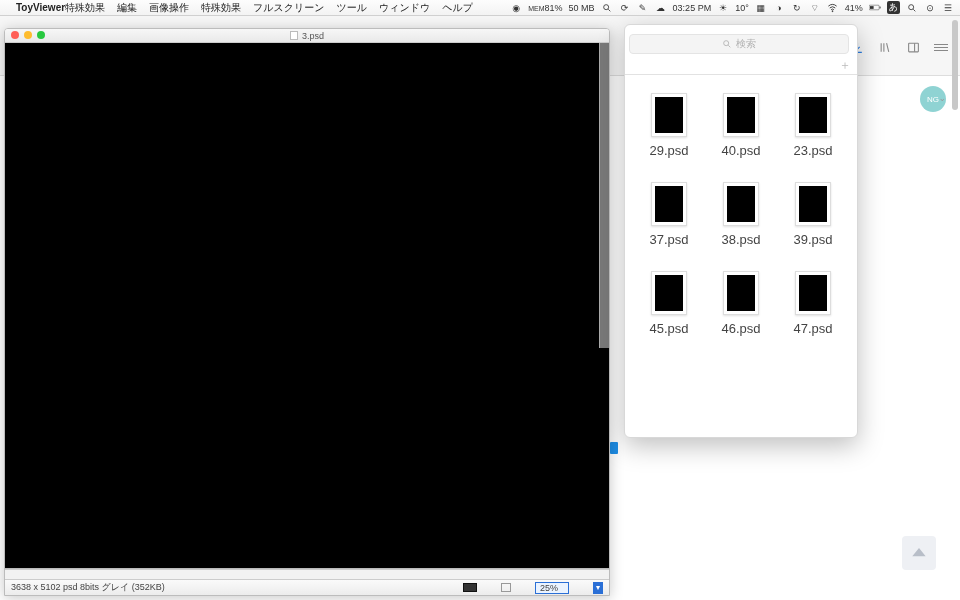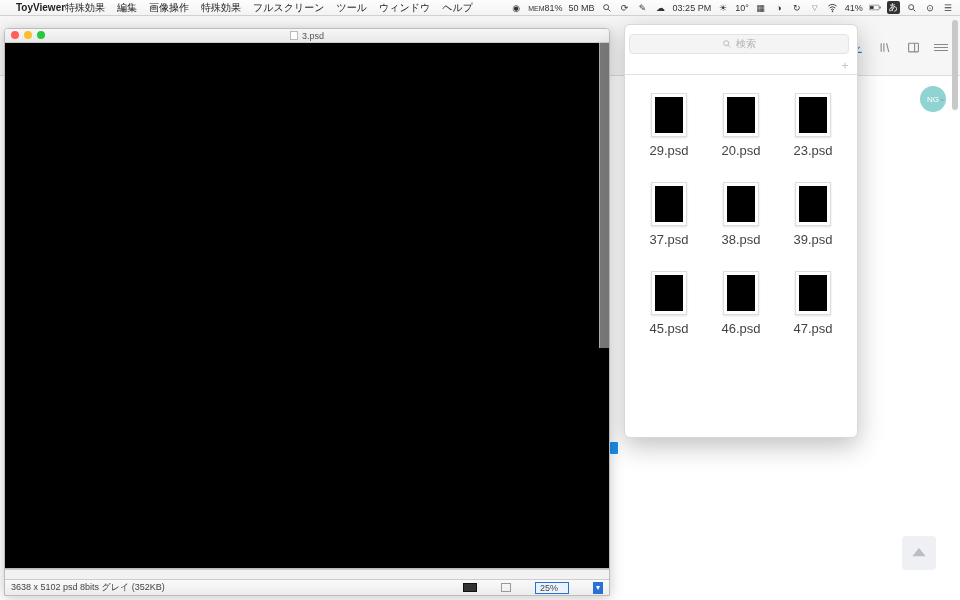--- a/index.html
+++ b/index.html
@@ -204,21 +204,21 @@
     <div class="file">
         <div class="thumb-wrap">
           <div class="thumb"></div>
         </div>
         <span class="fname">29.psd</span>
       </div>
     <div class="file">
         <div class="thumb-wrap">
           <div class="thumb"></div>
         </div>
-        <span class="fname">20.psd</span>
+        <span class="fname">40.psd</span>
       </div>
     <div class="file">
         <div class="thumb-wrap">
           <div class="thumb"></div>
         </div>
         <span class="fname">23.psd</span>
       </div>
     <div class="file">
         <div class="thumb-wrap">
           <div class="thumb"></div>

